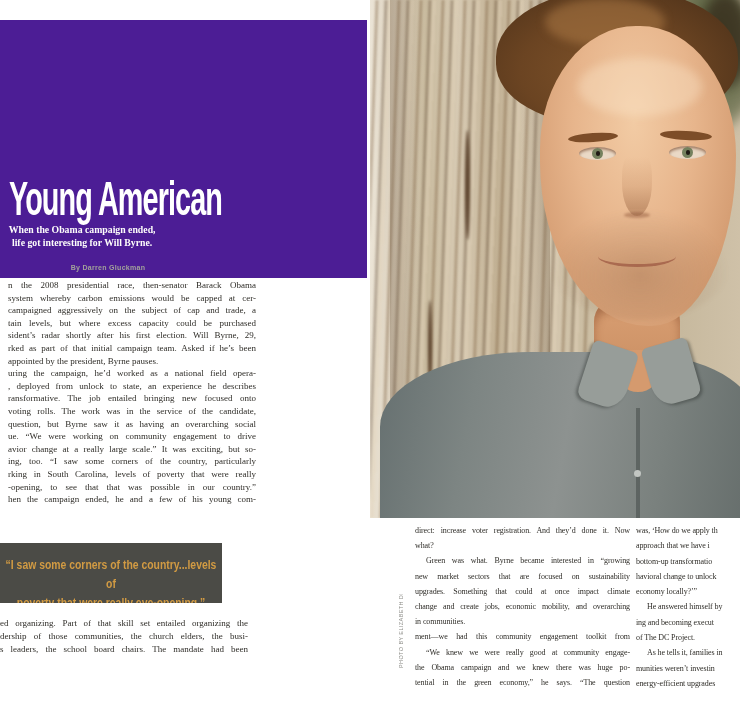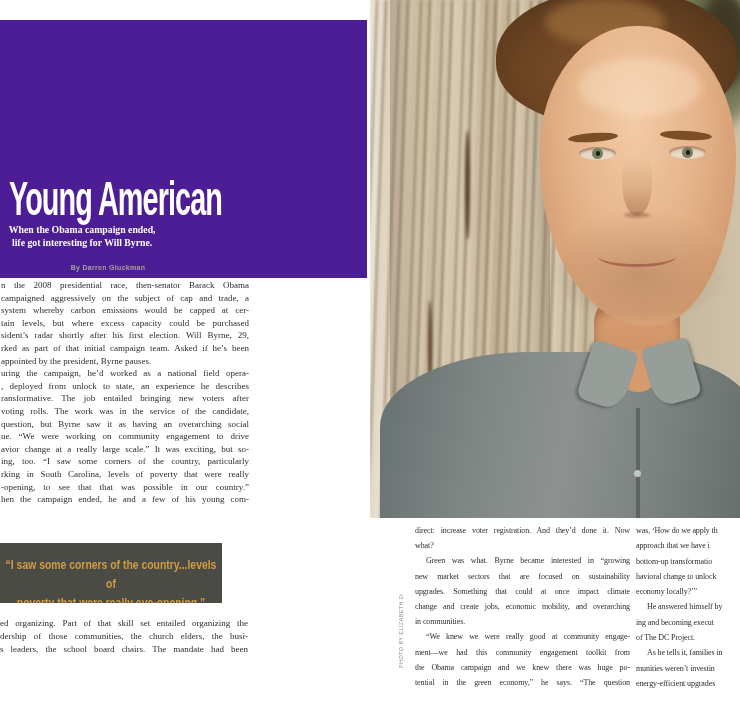--- a/index.html
+++ b/index.html
@@ -14,21 +14,21 @@
             font-family:"Liberation Serif",serif;font-weight:bold;font-size:10.5px;line-height:12.5px;
             transform:scaleX(.93);transform-origin:0 0;}
   .byline{position:absolute;left:0;top:244px;width:216px;text-align:center;color:#a2a29b;
           font-family:"Liberation Sans",sans-serif;font-weight:bold;font-size:7px;letter-spacing:.3px;}
 
   
   .tcol{position:absolute;overflow:hidden;}
   .tline{white-space:nowrap;overflow:hidden;}
   .just{text-align:justify;text-align-last:justify;}
   .ind{text-indent:11px;}
-  .left-body{left:1px;top:279px;width:248px;font-size:9px;line-height:12.6px;}
+  .left-body{left:8px;top:279px;width:248px;font-size:9px;line-height:12.6px;}
   .left-body2{left:0;top:617px;width:248px;font-size:9px;line-height:13.2px;}
   .colA{left:415px;top:523px;width:215px;font-size:8px;line-height:15.2px;letter-spacing:-0.1px;}
   .colB{left:636px;top:523px;width:120px;font-size:8px;line-height:15.3px;letter-spacing:-0.1px;}
 
   
   .pullquote{position:absolute;left:0;top:543px;width:222px;height:60px;background:#4b4b46;overflow:hidden;}
   .pq-inner{position:relative;width:278px;margin-left:-28px;padding-top:12px;text-align:center;
             color:#d29b43;font-family:"Liberation Sans",sans-serif;font-weight:bold;
             font-size:13px;line-height:19px;transform:scaleX(.8);}
 
@@ -95,29 +95,29 @@
     <div class="title">Young American</div>
     <div class="subtitle">
       <div>When the Obama campaign ended,</div>
       <div>life got interesting for Will Byrne.</div>
     </div>
     <div class="byline">By Darren Gluckman</div>
   </div>
 
   <div class="tcol left-body">
       <div class="tline just">n the 2008 presidential race, then-senator Barack Obama</div>
+      <div class="tline just">system whereby carbon emissions would be capped at cer-</div>
       <div class="tline just">campaigned aggressively on the subject of cap and trade, a</div>
-      <div class="tline just">system whereby carbon emissions would be capped at cer-</div>
       <div class="tline just">tain levels, but where excess capacity could be purchased</div>
       <div class="tline just">sident’s radar shortly after his first election. Will Byrne, 29,</div>
       <div class="tline just">rked as part of that initial campaign team. Asked if he’s been</div>
       <div class="tline">appointed by the president, Byrne pauses.</div>
       <div class="tline just">uring the campaign, he’d worked as a national field opera-</div>
       <div class="tline just">, deployed from unlock to state, an experience he describes</div>
-      <div class="tline just">ransformative. The job entailed bringing new voters after</div>
+      <div class="tline just">ransformative. The job entailed bringing new focused onto</div>
       <div class="tline just">voting rolls. The work was in the service of the candidate,</div>
       <div class="tline just">question, but Byrne saw it as having an overarching social</div>
       <div class="tline just">ue. “We were working on community engagement to drive</div>
       <div class="tline just">avior change at a really large scale.” It was exciting, but so-</div>
       <div class="tline just">ing, too. “I saw some corners of the country, particularly</div>
       <div class="tline just">rking in South Carolina, levels of poverty that were really</div>
       <div class="tline just">-opening, to see that that was possible in our country.”</div>
       <div class="tline just">hen the campaign ended, he and a few of his young com-</div>
     </div>
 
@@ -174,22 +174,22 @@
   <div class="credit">PHOTO BY ELIZABETH DRANITZKE</div>
 
   <div class="tcol colA">
       <div class="tline just">direct: increase voter registration. And they’d done it. Now</div>
       <div class="tline">what?</div>
       <div class="tline ind just">Green was what. Byrne became interested in “growing</div>
       <div class="tline just">new market sectors that are focused on sustainability</div>
       <div class="tline just">upgrades. Something that could at once impact climate</div>
       <div class="tline just">change and create jobs, economic mobility, and overarching</div>
       <div class="tline">in communities.</div>
+      <div class="tline just">ment—we had this community engagement toolkit from</div>
       <div class="tline ind just">“We knew we were really good at community engage-</div>
-      <div class="tline just">ment—we had this community engagement toolkit from</div>
       <div class="tline just">the Obama campaign and we knew there was huge po-</div>
       <div class="tline just">tential in the green economy,” he says. “The question</div>
     </div>
   <div class="tcol colB">
       <div class="tline">was, ‘How do we apply th</div>
       <div class="tline">approach that we have i</div>
       <div class="tline">bottom-up transformatio</div>
       <div class="tline">havioral change to unlock</div>
       <div class="tline">economy locally?’”</div>
       <div class="tline ind">He answered himself by</div>

